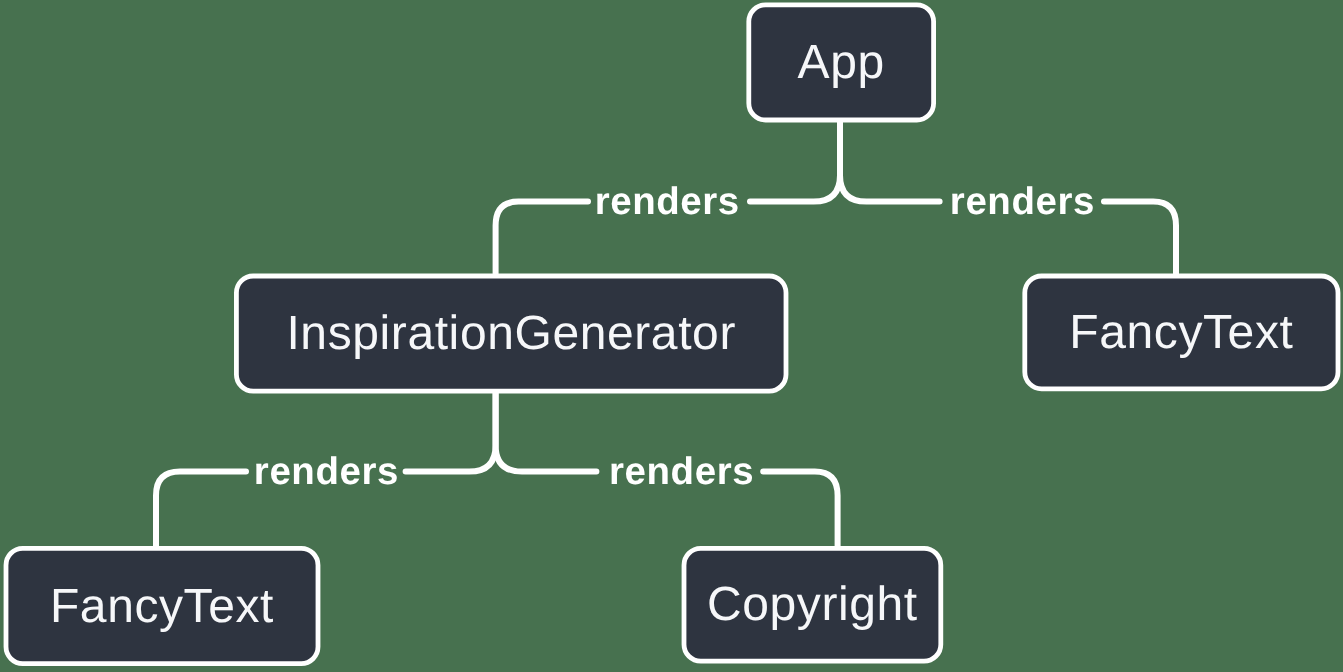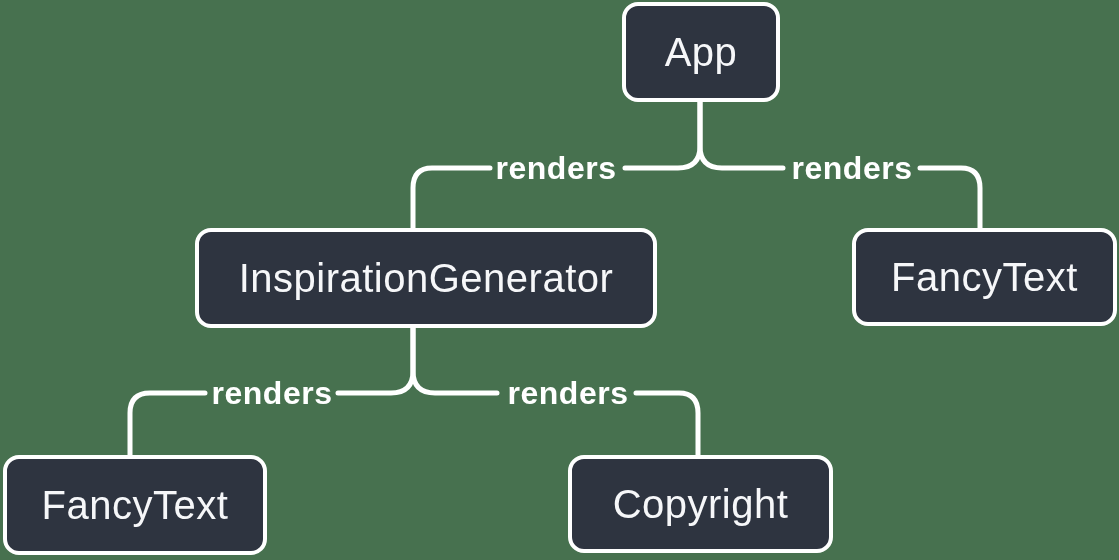--- a/index.html
+++ b/index.html
@@ -45,21 +45,21 @@
     color: var(--node-text, #F6F7F9);
     font-size: 40px;
     font-weight: 400;
     letter-spacing: 0.5px;
     white-space: nowrap;
   }
   .node-app            { left: 622px; top: 2px;   width: 158px; height: 100px; }
   .node-inspiration    { left: 195px; top: 228px; width: 462px; height: 100px; }
   .node-fancytext-top  { left: 852px; top: 228px; width: 265px; height: 98px;  }
   .node-fancytext-left { left: 3px;   top: 455px; width: 264px; height: 100px; }
-  .node-copyright      { left: 568px; top: 455px; width: 265px; height: 98px;  }
+  .node-copyright      { left: 568px; top: 455px; width: 218px; height: 98px;  }
 
   .edge-label {
     position: absolute;
     transform: translate(-50%, -50%);
     color: var(--line, #FFFFFF);
     font-size: 32px;
     font-weight: 700;
     letter-spacing: 0.5px;
     white-space: nowrap;
   }

